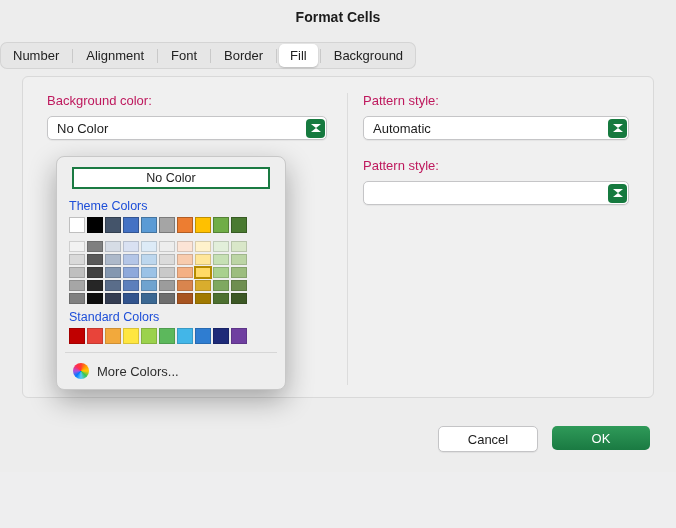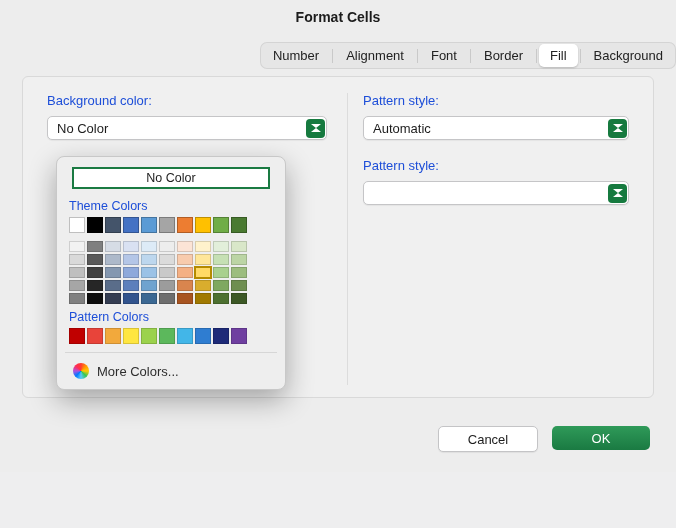--- a/index.html
+++ b/index.html
@@ -1,28 +1,28 @@
 <!DOCTYPE html>
 <html><head>
 <meta charset="utf-8">
 <style>
   html, body { margin:0; padding:0; font-family: -apple-system, "Segoe UI", Helvetica, Arial, sans-serif; background:#eeeeef; color:#1c1c1c; }
   .window { width:676px; height:472px; box-sizing:border-box; background:#ededed; position:relative; }
   .titlebar { height:32px; text-align:center; font-weight:600; font-size:14px; line-height:34px; }
-  .tabbar { text-align:right; padding:10px 0 14px 0; }
+  .tabbar { text-align:left; padding:10px 0 14px 0; }
   .tablist { display:inline-flex; background:#e6e6e6; border-radius:7px; padding:2px; box-shadow:inset 0 0 0 1px rgba(0,0,0,0.08);}
   .tab { font-size:13px; padding:4px 11px; border-radius:5px; color:#222; cursor:default; display:flex; align-items:center; }
   .tab.active { background:#fff; box-shadow:0 1px 2px rgba(0,0,0,0.2); }
   .tab-sep { width:1px; height:14px; background:#c9c9c9; align-self:center; margin:0 2px;}
   .panel { position:absolute; left:22px; right:22px; top:76px; bottom:74px; background:#f0f0f0; border:1px solid #d9d9d9; border-radius:6px; }
   .col { position:absolute; top:16px; bottom:16px; }
   .col-left  { left:24px; width:280px; }
   .col-right { left:340px; right:24px; }
   .col-right::before { content:""; position:absolute; left:-16px; top:0; bottom:-4px; width:1px; background:#dcdcdc; }
-  .label { font-size:13px; color:#1d4ed8; margin-bottom:8px; }
+  .label { font-size:13px; color:#be185d; margin-bottom:8px; }
   .combo { height:22px; border:1px solid #c5c5c7; border-radius:5px; background:#fff; display:flex; align-items:center; justify-content:space-between; padding:0 1px 0 9px; font-size:13px; box-shadow:0 1px 1px rgba(0,0,0,0.05);}
   .combo .chev { width:19px; height:19px; border-radius:4px; background:#167a3f; display:flex; align-items:center; justify-content:center; }
   .combo .chev svg { width:10px; height:10px; }
   .group { margin-bottom:18px; }
 
   
   .popup { position:absolute; left:56px; top:156px; width:212px; background:#eeeeee; border:1px solid #c8c8c8; border-radius:8px; box-shadow:0 10px 28px rgba(0,0,0,0.32); padding:10px 8px 8px 8px; }
   .popup-sel { margin:0 auto 10px auto; width:194px; height:18px; border:2px solid #1a7a42; background:#fff; font-size:12.5px; text-align:center; line-height:18px; }
   .popup-h { font-size:12.5px; color:#1d4ed8; margin:2px 0 4px 4px; }
   .grid { margin:0 0 6px 4px; }
@@ -182,21 +182,21 @@
           <div class="sw sw-shade" style="background: rgb(52, 61, 82);"></div>
           <div class="sw sw-shade" style="background: rgb(50, 84, 142);"></div>
           <div class="sw sw-shade" style="background: rgb(59, 104, 147);"></div>
           <div class="sw sw-shade" style="background: rgb(110, 110, 110);"></div>
           <div class="sw sw-shade" style="background: rgb(168, 84, 32);"></div>
           <div class="sw sw-shade" style="background: rgb(161, 121, 0);"></div>
           <div class="sw sw-shade" style="background: rgb(77, 112, 48);"></div>
           <div class="sw sw-shade" style="background: rgb(60, 88, 37);"></div>
         </div>
       </div>
-    <div class="popup-h">Pattern Colors</div>
+    <div class="popup-h">Standard Colors</div>
     <div class="std-row" id="std-row">
         <div class="sw-std" style="background: rgb(192, 0, 0);"></div>
         <div class="sw-std" style="background: rgb(232, 68, 58);"></div>
         <div class="sw-std" style="background: rgb(242, 169, 60);"></div>
         <div class="sw-std" style="background: rgb(255, 230, 64);"></div>
         <div class="sw-std" style="background: rgb(155, 210, 76);"></div>
         <div class="sw-std" style="background: rgb(92, 184, 92);"></div>
         <div class="sw-std" style="background: rgb(66, 182, 232);"></div>
         <div class="sw-std" style="background: rgb(47, 125, 209);"></div>
         <div class="sw-std" style="background: rgb(30, 42, 120);"></div>

